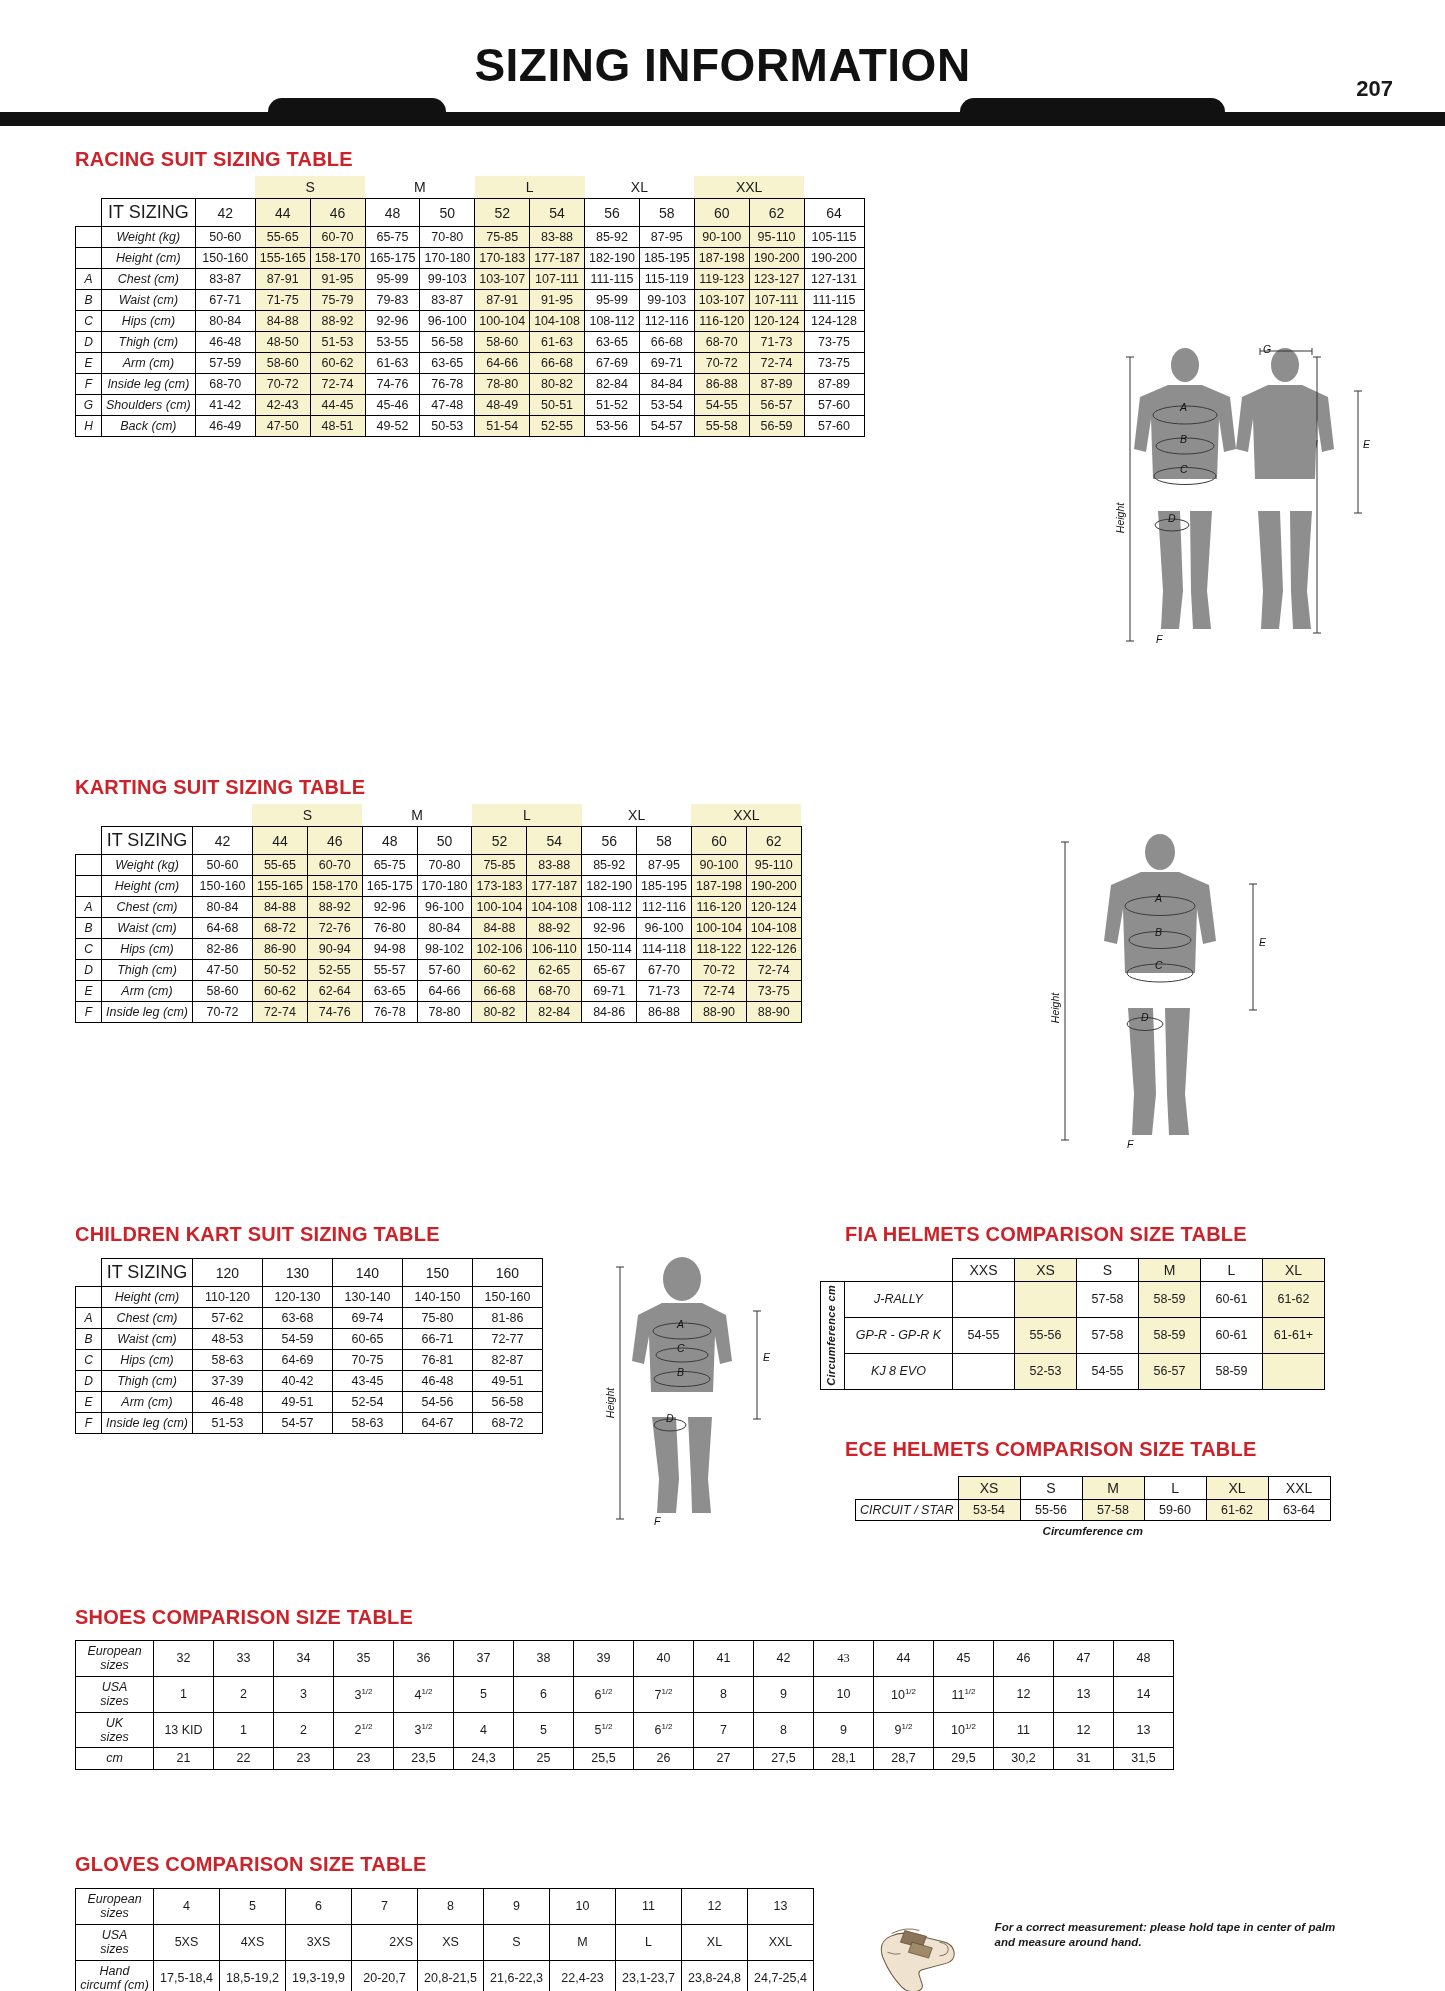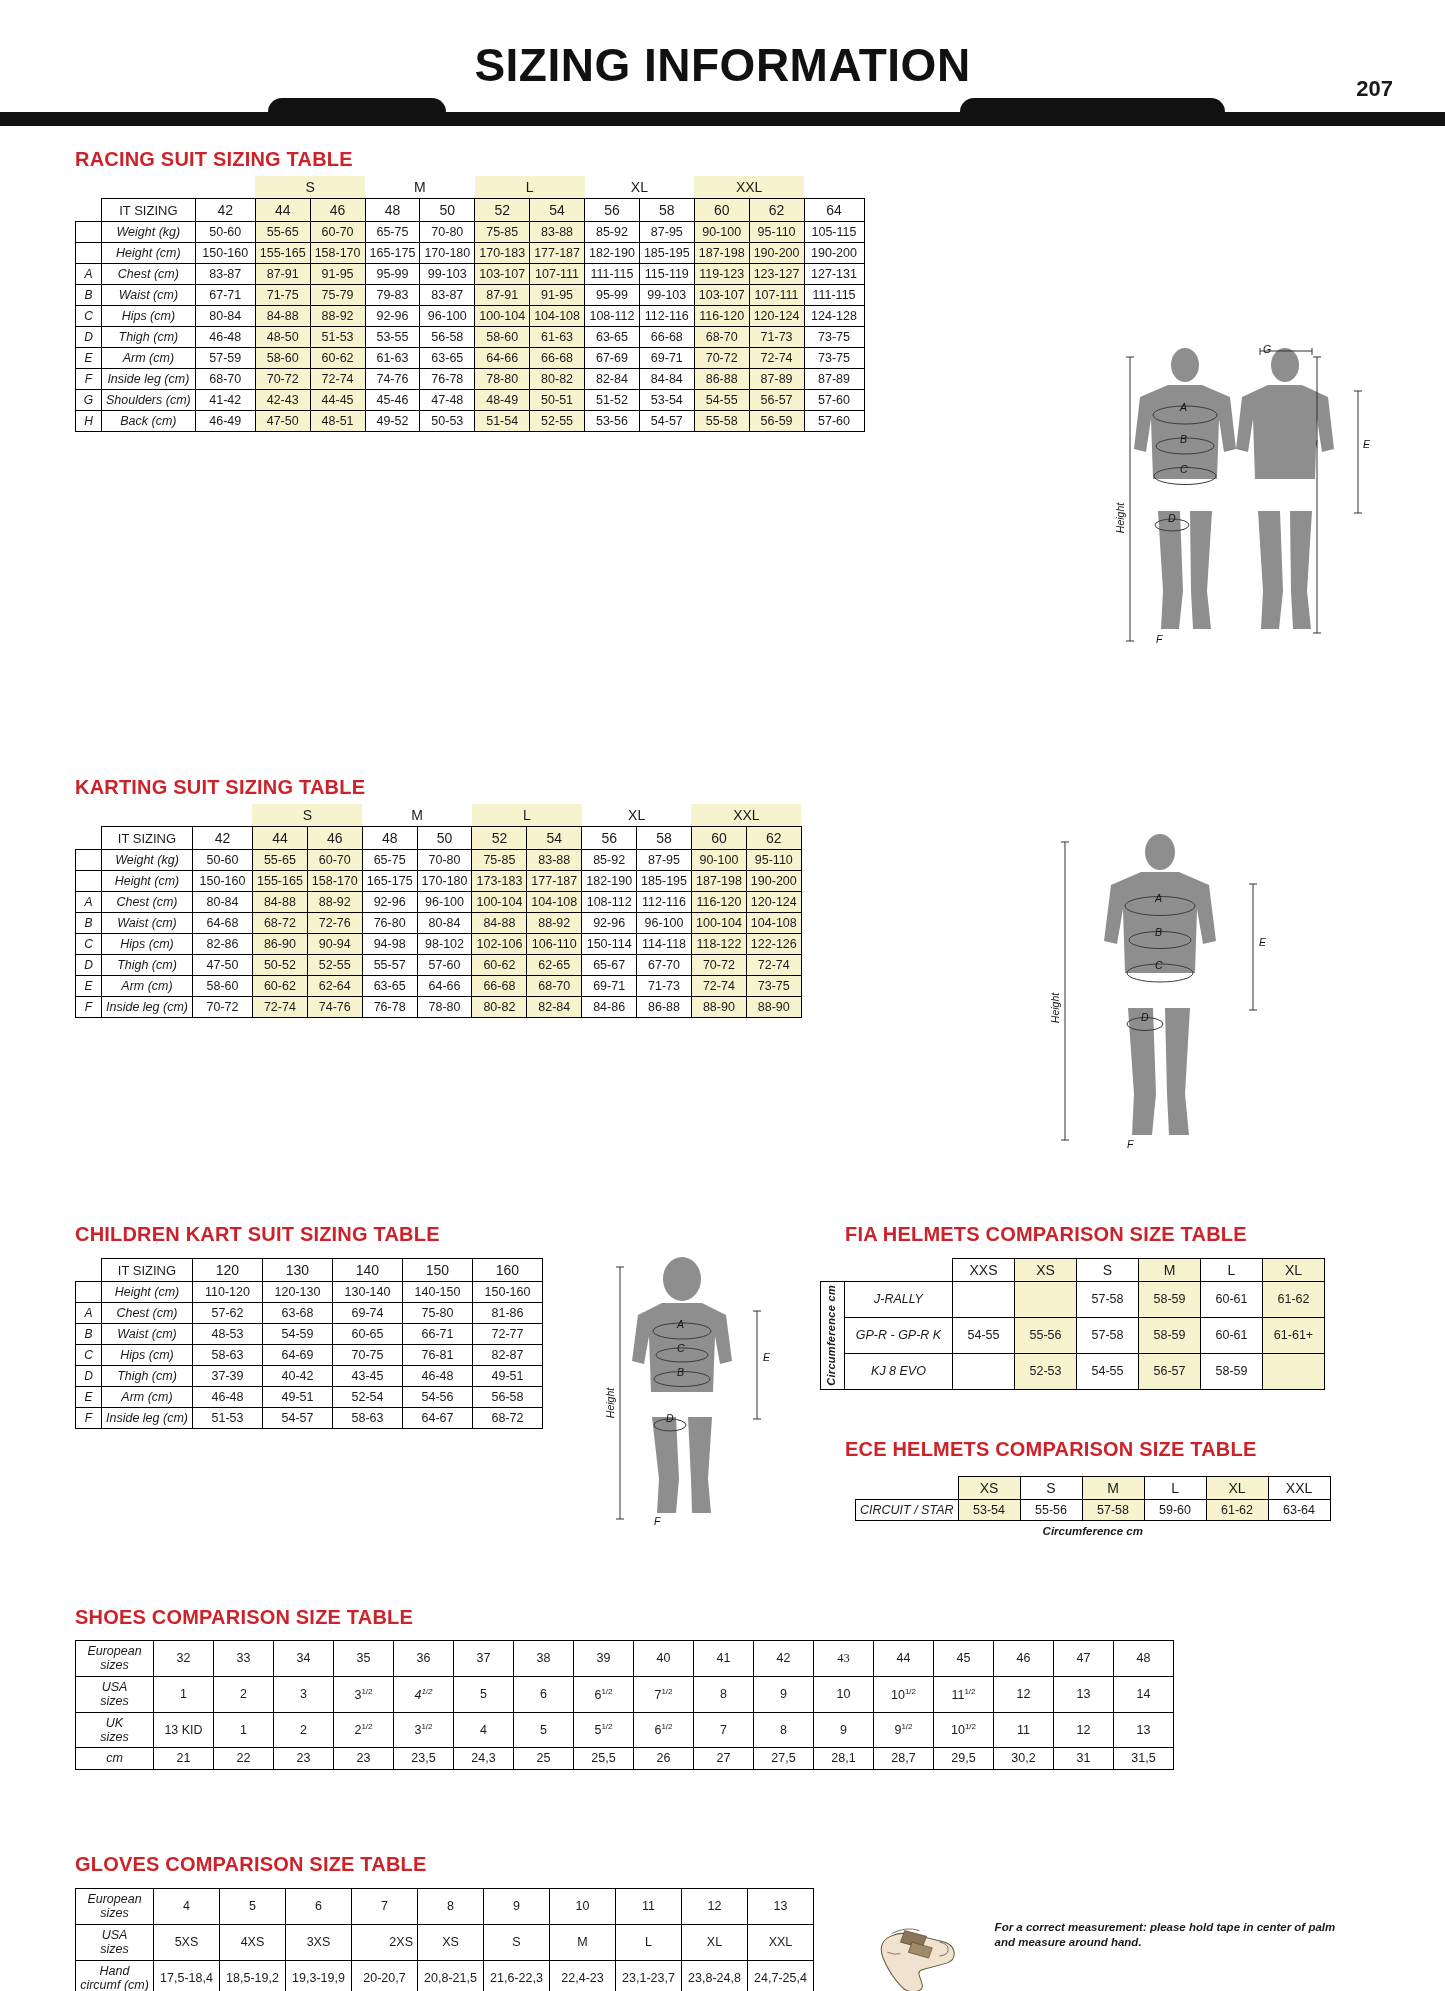--- a/index.html
+++ b/index.html
@@ -63,21 +63,21 @@
     padding:3px 4px;
     white-space:nowrap;
     font-weight:normal;
   }
   .lbl { width:22px; font-weight:bold; font-style:italic; font-size:12px; }
   .rowname { font-style:italic; font-weight:bold; text-align:center; font-size:12.5px; }
   .hl { background:#f7f3cf; }
   .grp { border:none !important; font-weight:bold; font-size:14px; padding-bottom:2px; }
   .grp.hl { background:#f7f3cf; }
   .nob { border:none !important; }
-  .itsz { font-weight:bold; font-size:13px; }
+  .itsz { font-weight:bold; font-size:18px; }
   .bigsz { font-weight:bold; font-size:14px; }
 
   .vert {
     writing-mode:vertical-rl;
     transform:rotate(180deg);
     font-size:11px;
     font-style:italic;
     font-weight:bold;
     letter-spacing:0.3px;
   }
@@ -779,21 +779,21 @@
             <td style="width: 60px;">46</td>
             <td style="width: 60px;">47</td>
             <td style="width: 60px;">48</td>
           </tr>
           <tr>
             <td class="rowname" style="width: 78px; line-height: 1.15;">USA<br>sizes</td>
             <td style="width: 60px;">1</td>
             <td style="width: 60px;">2</td>
             <td style="width: 60px;">3</td>
             <td style="width: 60px;">3<sup>1/2</sup></td>
-            <td style="width: 60px; font-style: italic;">4<sup>1/2</sup></td>
+            <td style="width: 60px;">4<sup>1/2</sup></td>
             <td style="width: 60px;">5</td>
             <td style="width: 60px;">6</td>
             <td style="width: 60px;">6<sup>1/2</sup></td>
             <td style="width: 60px;">7<sup>1/2</sup></td>
             <td style="width: 60px;">8</td>
             <td style="width: 60px;">9</td>
             <td style="width: 60px;">10</td>
             <td style="width: 60px;">10<sup>1/2</sup></td>
             <td style="width: 60px;">11<sup>1/2</sup></td>
             <td style="width: 60px;">12</td>

